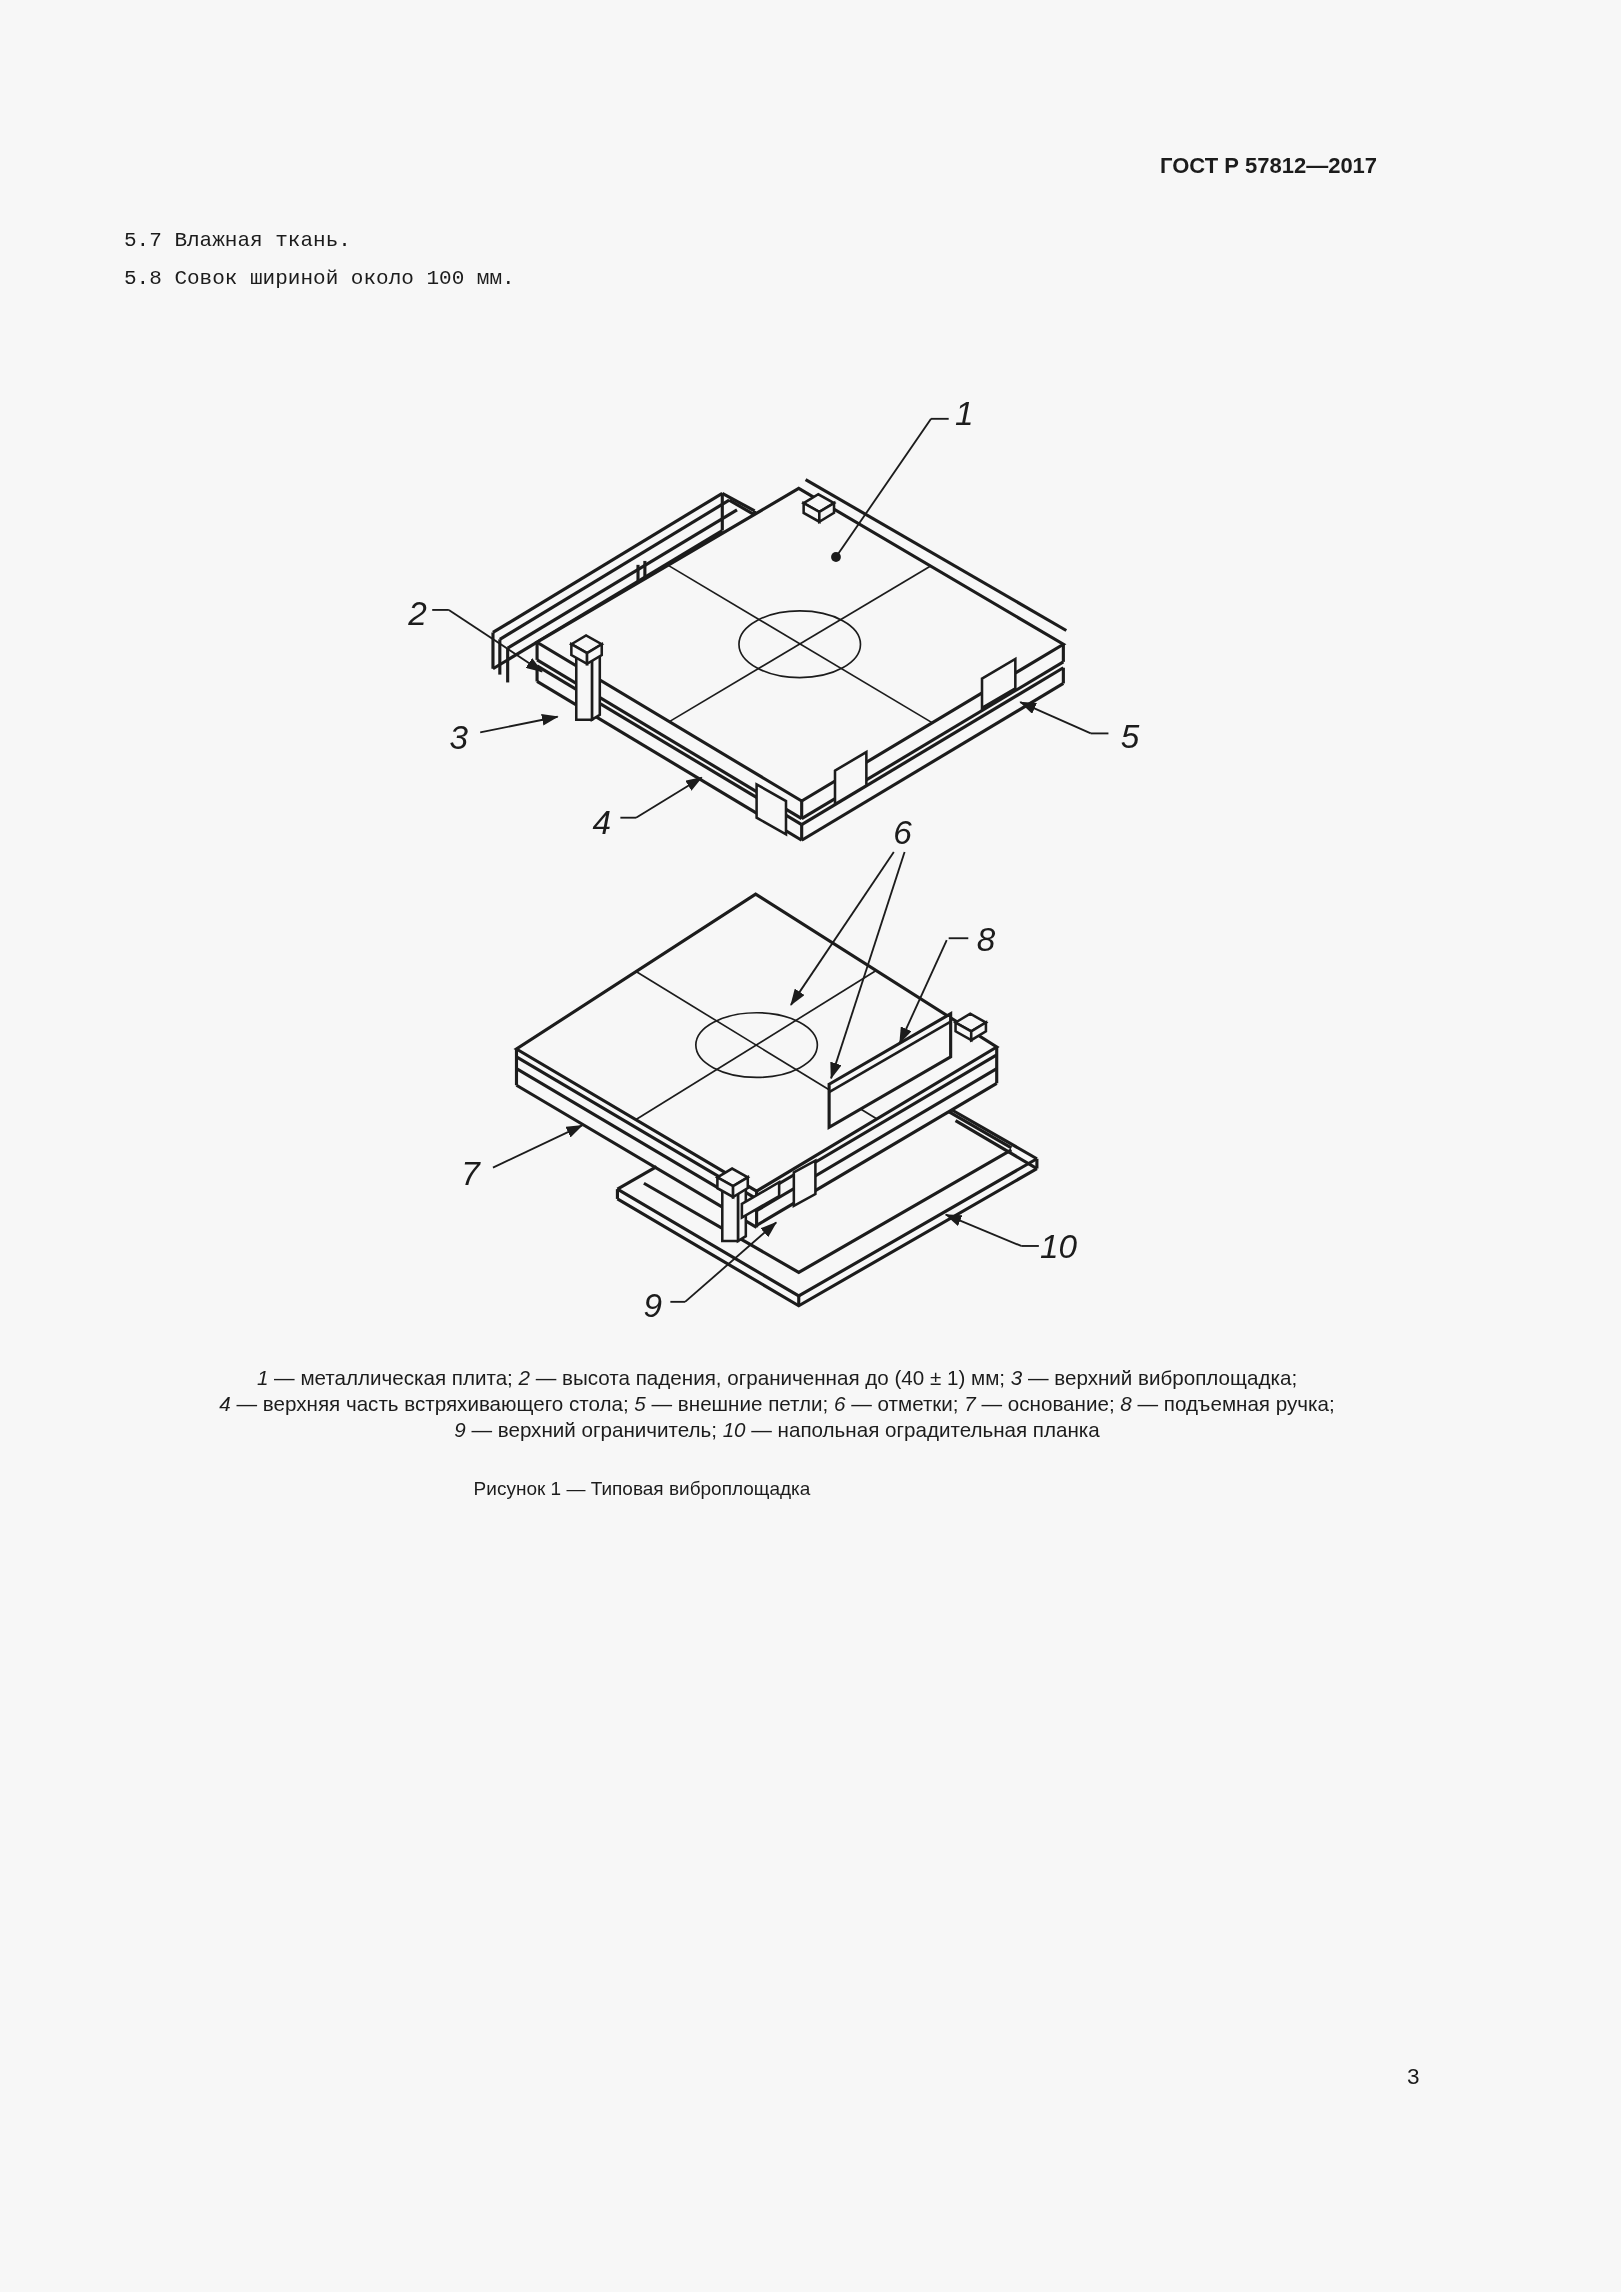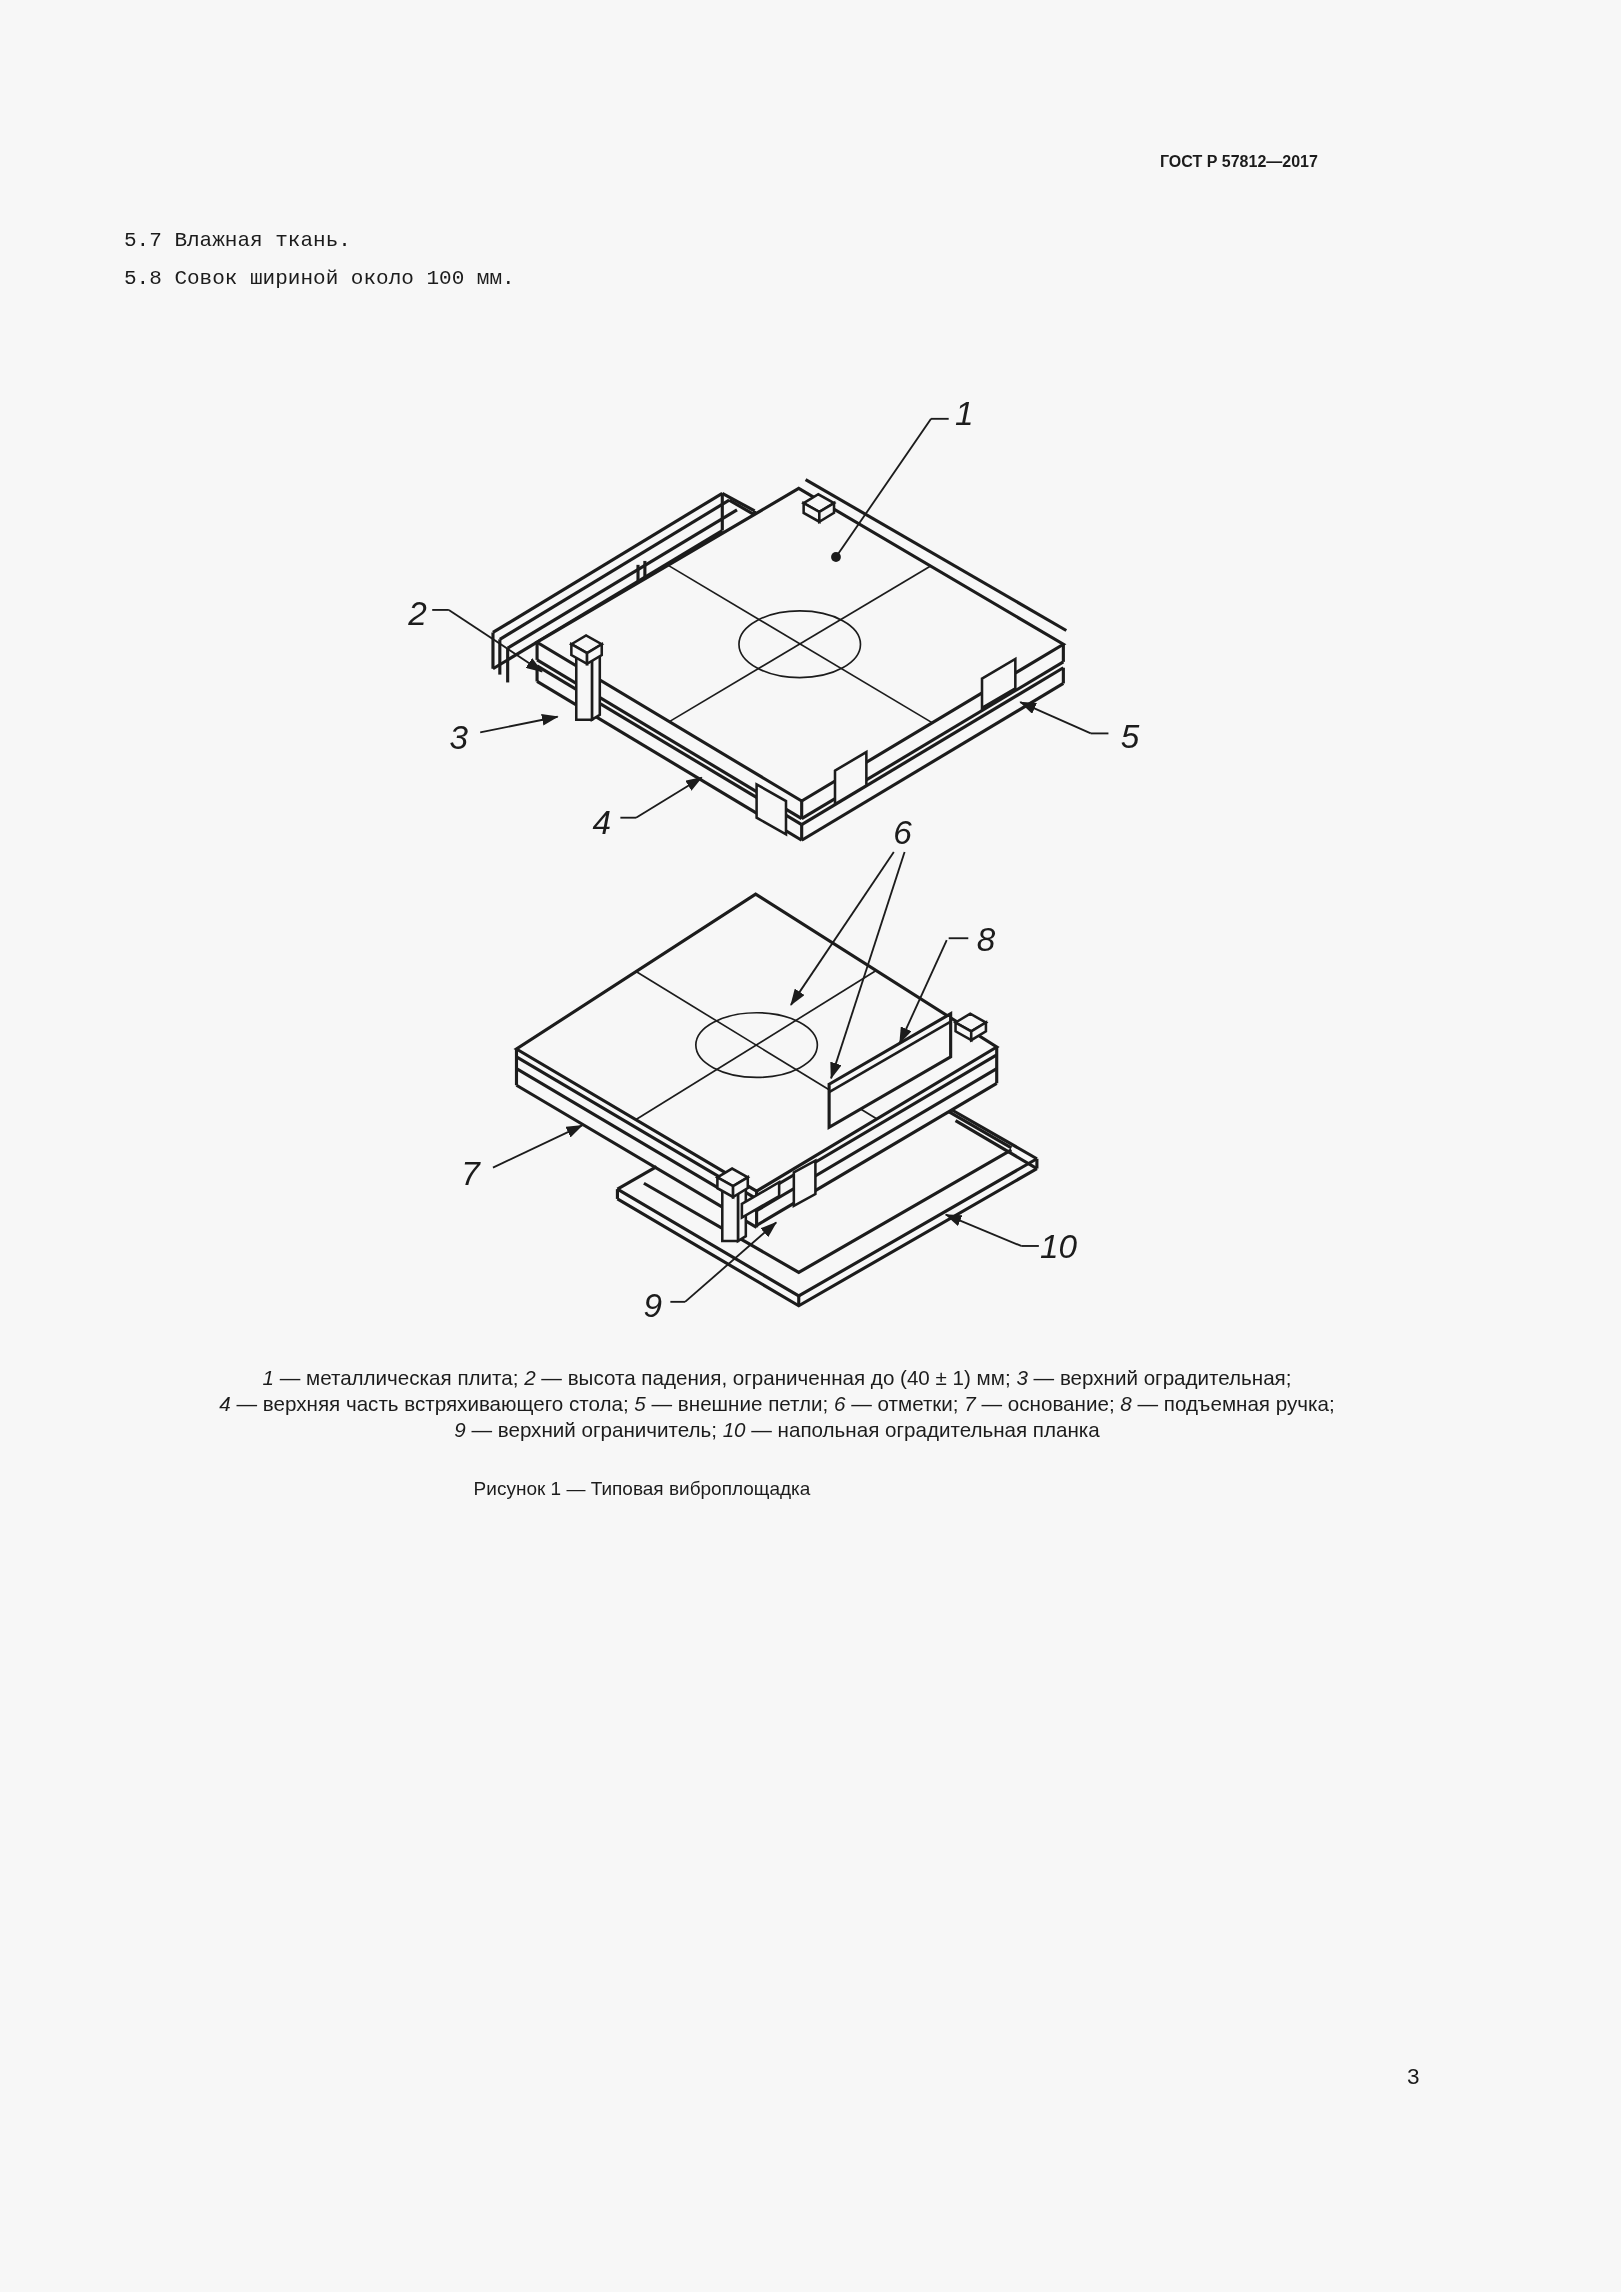--- a/index.html
+++ b/index.html
@@ -5,21 +5,21 @@
   html,body{margin:0;padding:0;background:#e9e9e9;}
   .page{
     position:relative;
     width:1621px;height:2293px;
     background:#f7f7f7;
     font-family:"Liberation Sans", sans-serif;
     color:#1c1c1c;
     overflow:hidden;
   }
   .abs{position:absolute;}
-  .hdr{font-size:16px;font-weight:bold;white-space:nowrap;text-align:right;}
+  .hdr{font-size:22px;font-weight:bold;white-space:nowrap;text-align:right;}
   .body-par{font-size:21px;line-height:38px;white-space:pre;font-family:Liberation Mono, monospace;}
   .legend{font-size:20.6px;line-height:26px;text-align:center;}
   .legend .it{font-style:italic;}
   .caption{font-size:19px;text-align:center;white-space:nowrap;}
   .pgnum{font-size:22.5px;}
   svg .ln{stroke:#1c1c1c;fill:none;}
   svg .w3{stroke-width:3.2;}
   svg .w2{stroke-width:2.6;}
   svg .thin{stroke-width:1.7;}
   svg .leader{stroke:#1c1c1c;stroke-width:1.9;fill:none;}
@@ -214,21 +214,21 @@
       <text class="callout" x="1153" y="763">5</text>
       <text class="callout" x="921" y="861">6</text>
       <text class="callout" x="480" y="1209">7</text>
       <text class="callout" x="1006" y="970">8</text>
       <text class="callout" x="666" y="1343">9</text>
       <text class="callout" x="1080" y="1283">10</text>
     </g>
   </svg>
 
   <div class="abs legend" style="left:140px;top:1365px;width:1274px;">
-    <div><span class="it">1</span><span> — металлическая плита; </span><span class="it">2</span><span> — высота падения, ограниченная до (40 ± 1) мм; </span><span class="it">3</span><span> — верхний оградительная;</span></div>
+    <div><span class="it">1</span><span> — металлическая плита; </span><span class="it">2</span><span> — высота падения, ограниченная до (40 ± 1) мм; </span><span class="it">3</span><span> — верхний виброплощадка;</span></div>
     <div><span class="it">4</span><span> — верхняя часть встряхивающего стола; </span><span class="it">5</span><span> — внешние петли; </span><span class="it">6</span><span> — отметки; </span><span class="it">7</span><span> — основание; </span><span class="it">8</span><span> — подъемная ручка;</span></div>
     <div><span class="it">9</span><span> — верхний ограничитель; </span><span class="it">10</span><span> — напольная оградительная планка</span></div>
   </div>
 
   <div class="abs caption" style="left:152px;top:1478px;width:980px;">Рисунок 1 — Типовая виброплощадка</div>
 
   <div class="abs pgnum" style="left:1407px;top:2064px;">3</div>
 </div>
 
 

